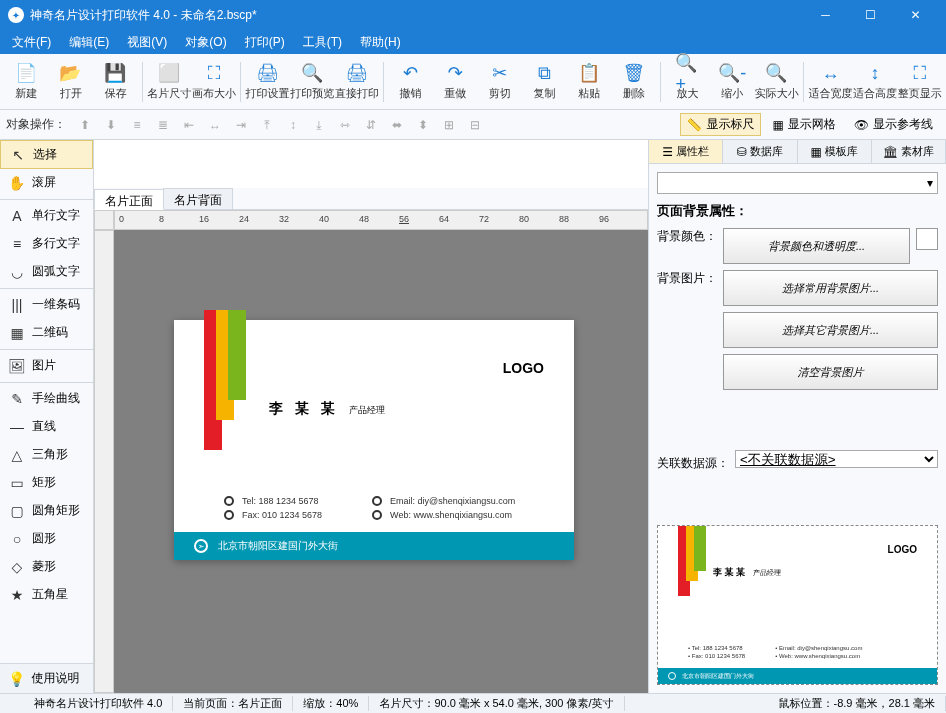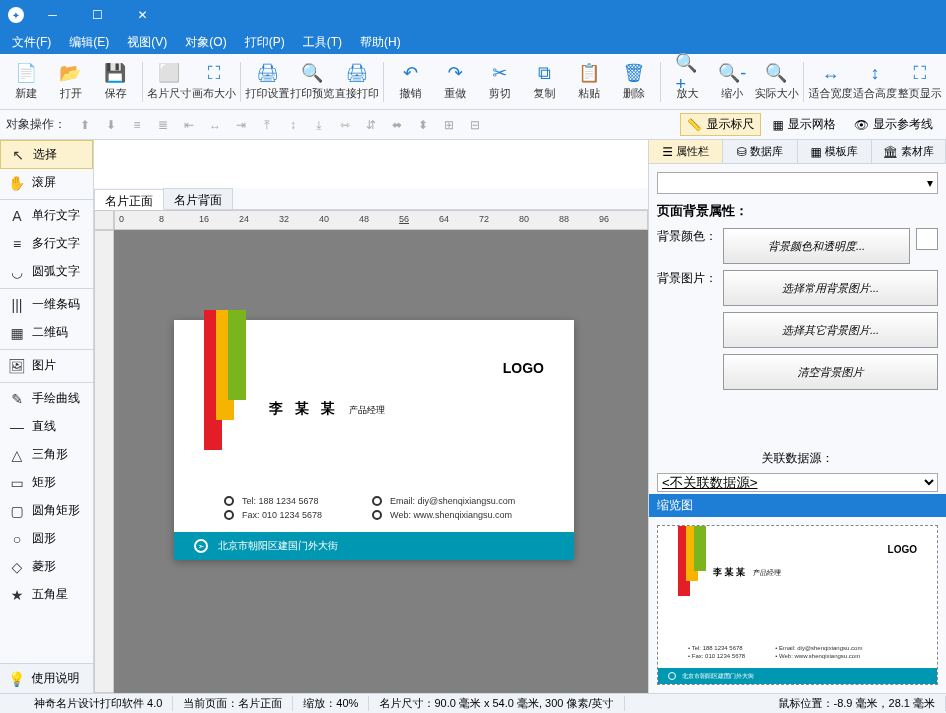--- a/index.html
+++ b/index.html
@@ -74,21 +74,21 @@
 .rtab.active { background: #fdf2d0; }
 .rtab .ri { font-size: 12px; }
 
 .rprops { padding: 8px; flex: 1; overflow: auto; }
 .rprops select, .rprops .combo { width: 100%; height: 22px; border: 1px solid #aaa; background: #fff; margin-bottom: 8px; }
 .rprops .sect { font-weight: bold; margin: 4px 0 8px; font-size: 13px; }
 .rprops .prow { display: flex; align-items: flex-start; gap: 6px; margin-bottom: 6px; }
 .rprops .prow .plbl { width: 60px; }
 .rprops .pbtn { flex: 1; height: 36px; border: 1px solid #999; background: linear-gradient(#fff,#e8e8e8); display: flex; align-items: center; justify-content: center; font-size: 11px; font-style: italic; }
 .rprops .swatch { width: 22px; height: 22px; border: 1px solid #999; background: #fff; }
-.rprops .prow2 { display: flex; align-items: center; gap: 6px; margin-top: 60px; flex-direction: column; }
+.rprops .prow2 { display: flex; align-items: center; gap: 6px; margin-top: 60px; }
 
 .thumb-head { background: #1e7dd4; color: #fff; padding: 3px 8px; font-size: 12px; }
 .thumb { padding: 8px; }
 .thumb .mini { width: 100%; height: 160px; border: 1px dashed #888; background: #fff; position: relative; }
 .mini .mbars { position: absolute; left: 20px; top: 0; display: flex; }
 .mini .mb { width: 12px; }
 .mini .mb1 { background: #e41e26; height: 70px; }
 .mini .mb2 { background: #f6b400; height: 55px; margin-left: -4px; }
 .mini .mb3 { background: #7ab51d; height: 45px; margin-left: -4px; }
 .mini .mlogo { position: absolute; right: 20px; top: 18px; font-size: 10px; font-weight: bold; }
@@ -99,20 +99,21 @@
 
 .statusbar { height: 20px; background: #f0f4f8; border-top: 1px solid #d0d7de; display: flex; align-items: center; font-size: 11px; padding-left: 24px; }
 .statusbar .sseg { padding: 0 10px; border-right: 1px solid #d0d7de; }
 .statusbar .sflex { flex: 1; }
 </style>
 </head>
 <body>
 
 <div class="titlebar">
   <div class="icon">✦</div>
+  <div class="title">神奇名片设计打印软件 4.0 - 未命名2.bscp*</div>
   <div class="winbtns">
     <div class="winbtn">─</div>
     <div class="winbtn">☐</div>
     <div class="winbtn close">✕</div>
   </div>
 </div>
 
 <div class="menubar" id="menubar">
     <div class="mitem">文件(F)</div>
     <div class="mitem">编辑(E)</div>
@@ -424,21 +425,20 @@
         <span class="plbl"></span>
         <div class="pbtn">清空背景图片</div>
       </div>
       <div class="prow2">
         <span>关联数据源：</span>
         <select style="flex:1;height:18px;text-decoration:underline;">
           <option>&lt;不关联数据源&gt;</option>
         </select>
       </div>
     </div>
-    <div class="thumb-head">缩览图</div>
     <div class="thumb">
       <div class="mini">
         <div class="mbars">
             <div class="mb mb1"></div>
             <div class="mb mb2"></div>
             <div class="mb mb3"></div>
           </div>
         <div class="mlogo">LOGO</div>
         <div class="mname">李 某 某</div>
         <div class="mrole">产品经理</div>

